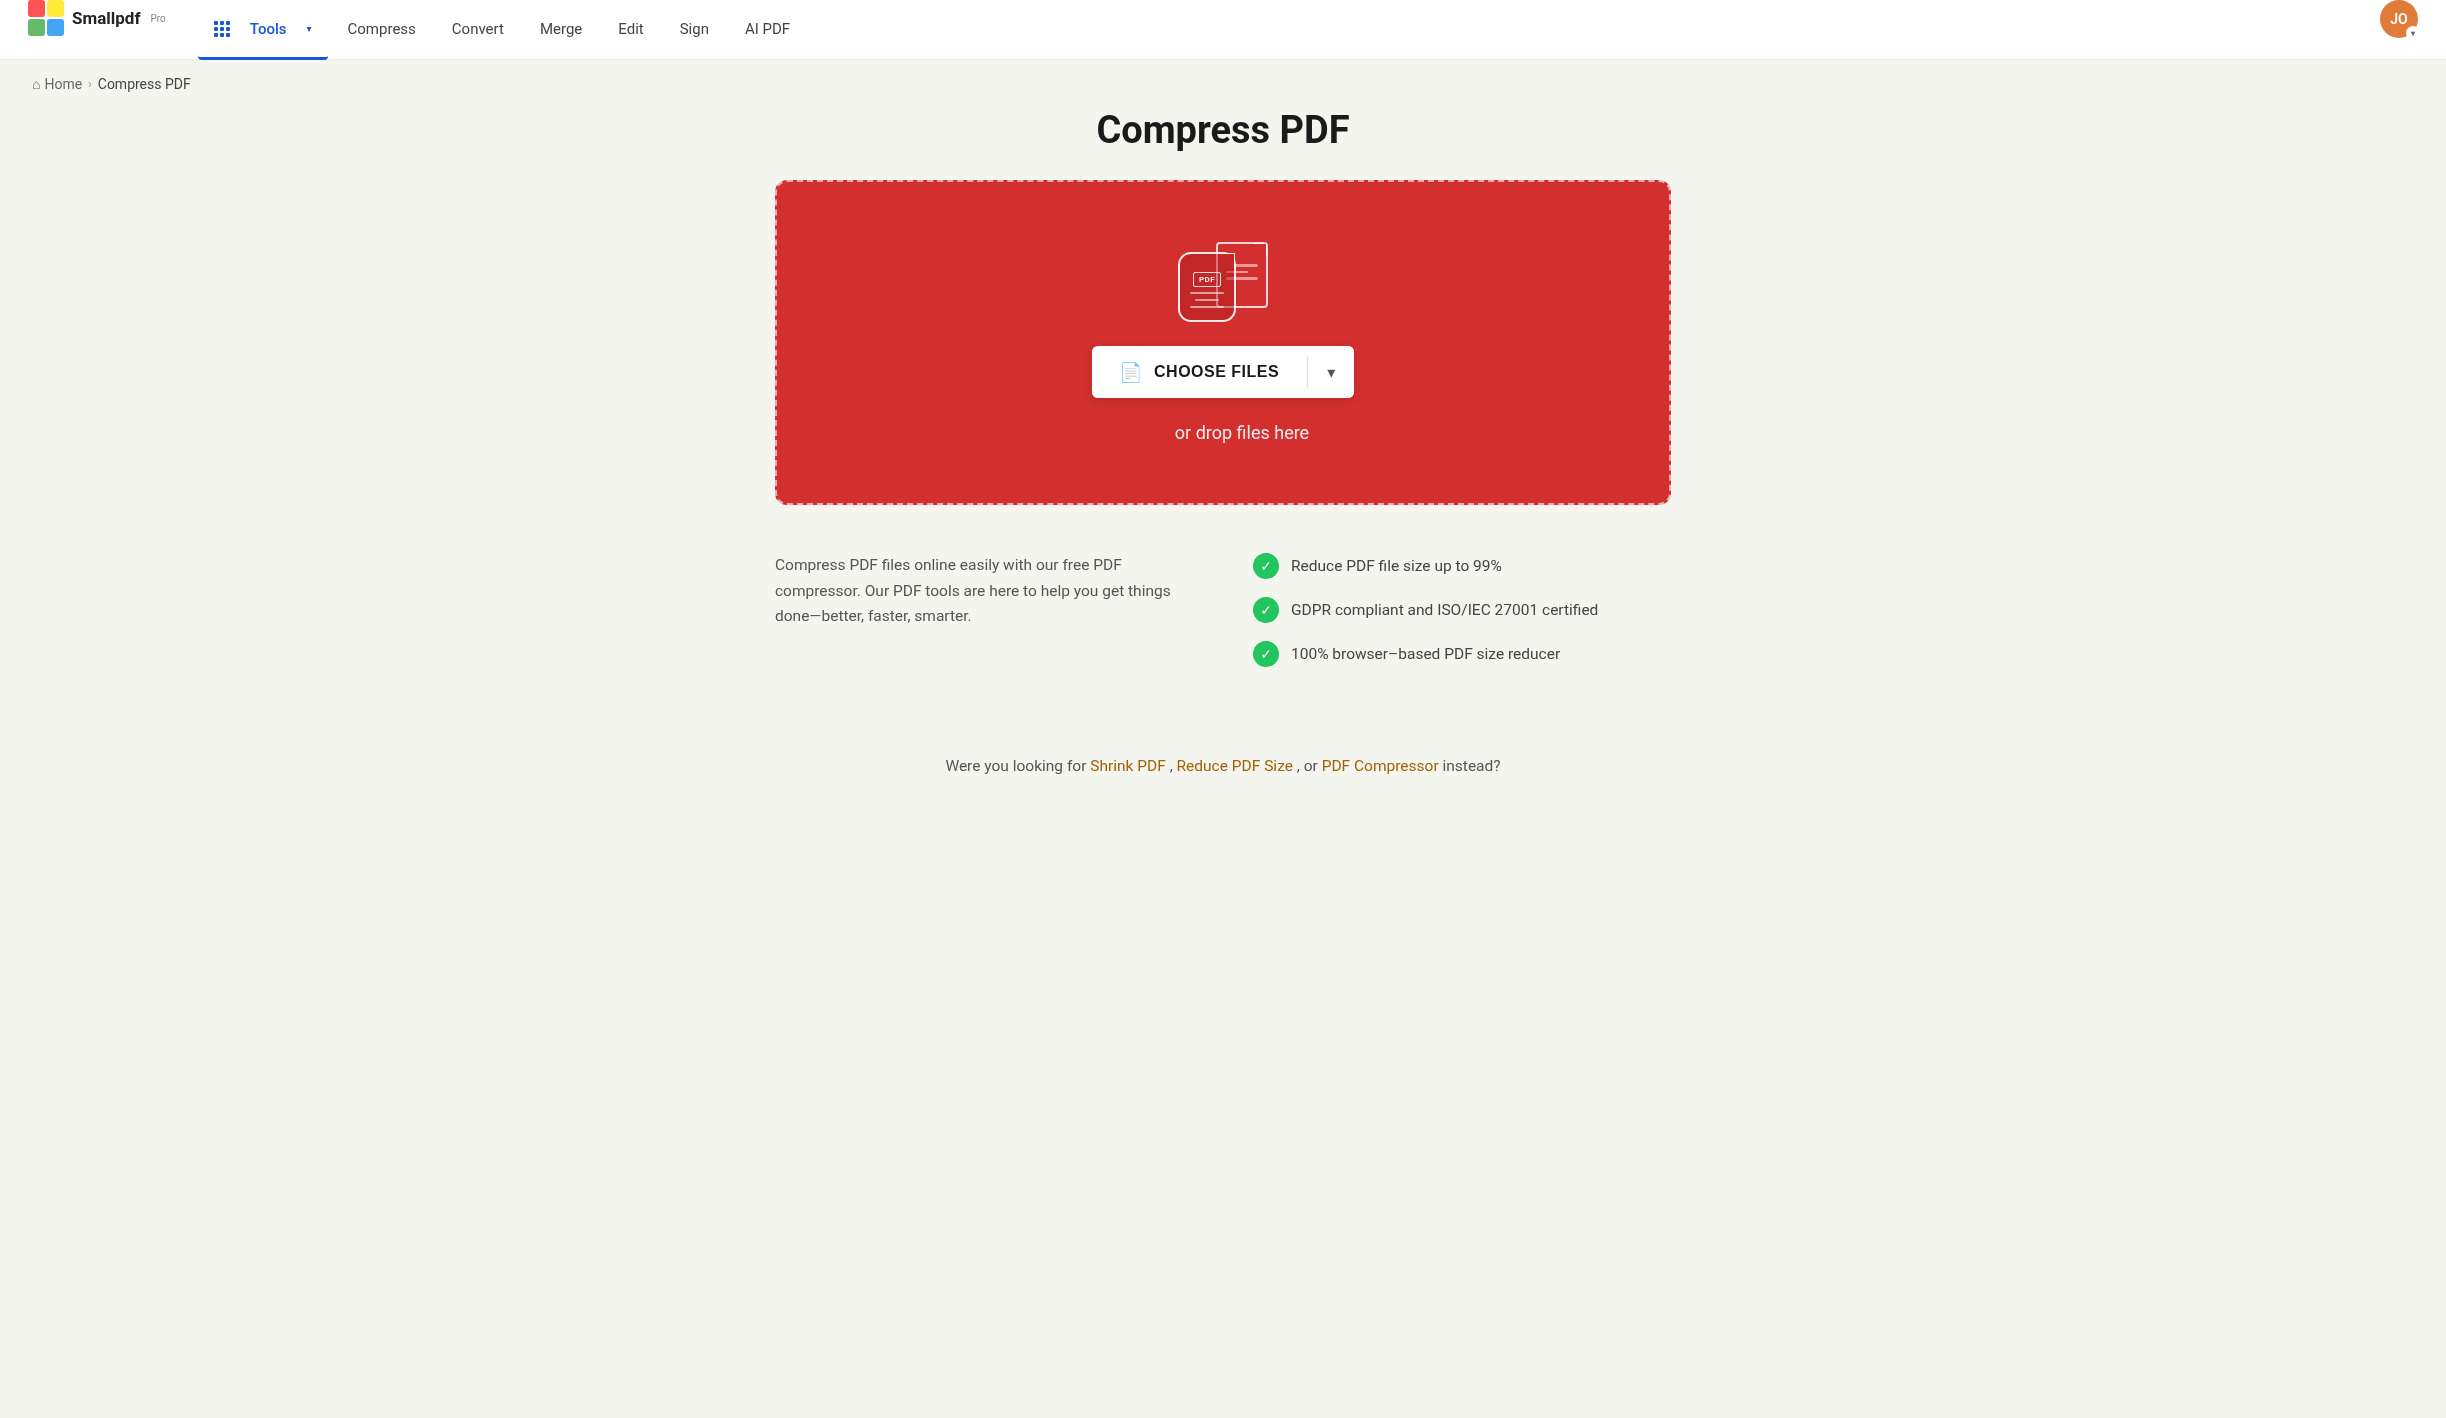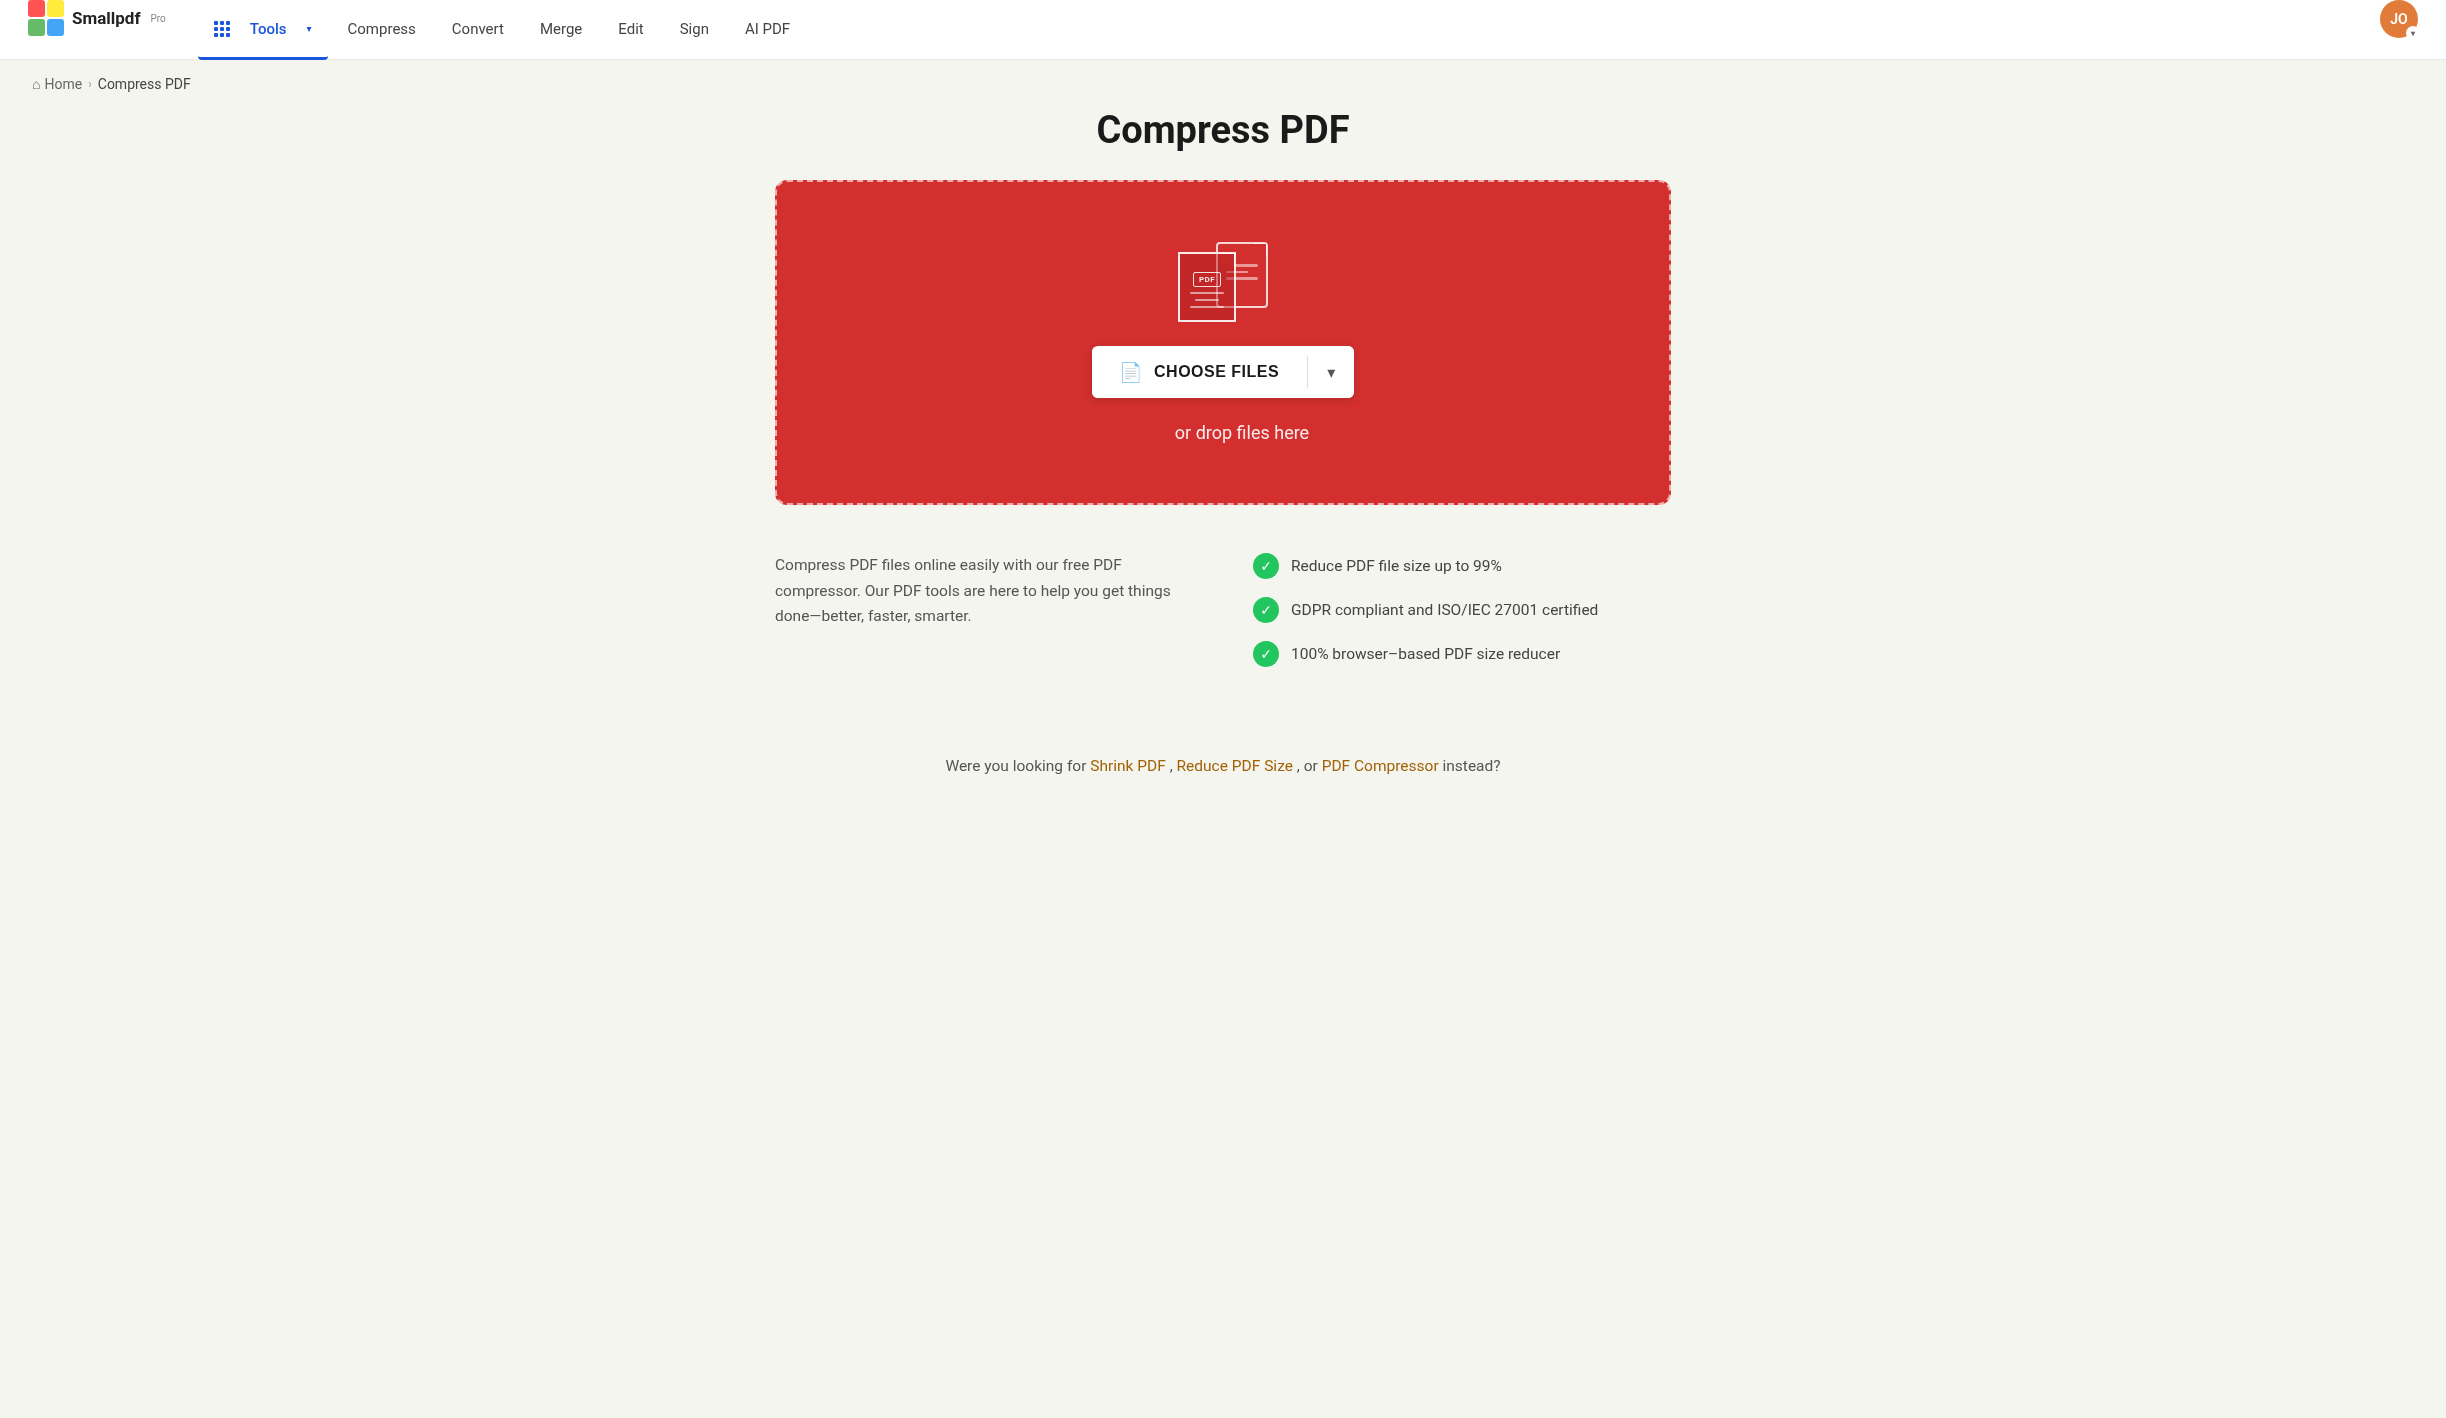--- a/index.html
+++ b/index.html
@@ -380,21 +380,21 @@
         <div style="position:absolute;top:-1px;right:-1px;width:0;height:0;border-style:solid;border-width:0 14px 14px 0;border-color:transparent rgba(255,255,255,0.8) transparent transparent;"></div>
         <div style="position:absolute;top:0;right:0;width:14px;height:14px;background:#d32f2f;border-bottom-left-radius:3px;"></div>
 
         <div style="margin-top:20px;padding:0 8px;display:flex;flex-direction:column;gap:4px;">
           <div style="height:2.5px;background:rgba(255,255,255,0.5);border-radius:2px;"></div>
           <div style="height:2.5px;background:rgba(255,255,255,0.5);border-radius:2px;width:70%;"></div>
           <div style="height:2.5px;background:rgba(255,255,255,0.5);border-radius:2px;"></div>
         </div>
       </div>
 
-      <div style="position:absolute;left:0;bottom:0;width:58px;height:70px;background:rgba(180,30,30,0.5);border:2.5px solid rgba(255,255,255,0.9);border-radius:0;">
+      <div style="position:absolute;left:0;bottom:0;width:58px;height:70px;background:rgba(180,30,30,0.5);border:2.5px solid rgba(255,255,255,0.9);border-radius:13px;">
 
         <div style="position:absolute;top:-1px;right:-1px;width:0;height:0;border-style:solid;border-width:0 14px 14px 0;border-color:transparent rgba(255,255,255,0.9) transparent transparent;"></div>
         <div style="position:absolute;top:0;right:0;width:14px;height:14px;background:#c62828;border-bottom-left-radius:3px;"></div>
 
         <div style="margin-top:18px;padding:0 8px;display:flex;flex-direction:column;align-items:center;gap:5px;">
           <div style="border:1.5px solid rgba(255,255,255,0.85);padding:2px 5px;border-radius:2px;font-size:8px;color:rgba(255,255,255,0.9);font-weight:700;letter-spacing:0.5px;">PDF</div>
           <div style="width:34px;height:2px;background:rgba(255,255,255,0.55);border-radius:1px;"></div>
           <div style="width:24px;height:2px;background:rgba(255,255,255,0.55);border-radius:1px;"></div>
           <div style="width:34px;height:2px;background:rgba(255,255,255,0.55);border-radius:1px;"></div>
         </div>

